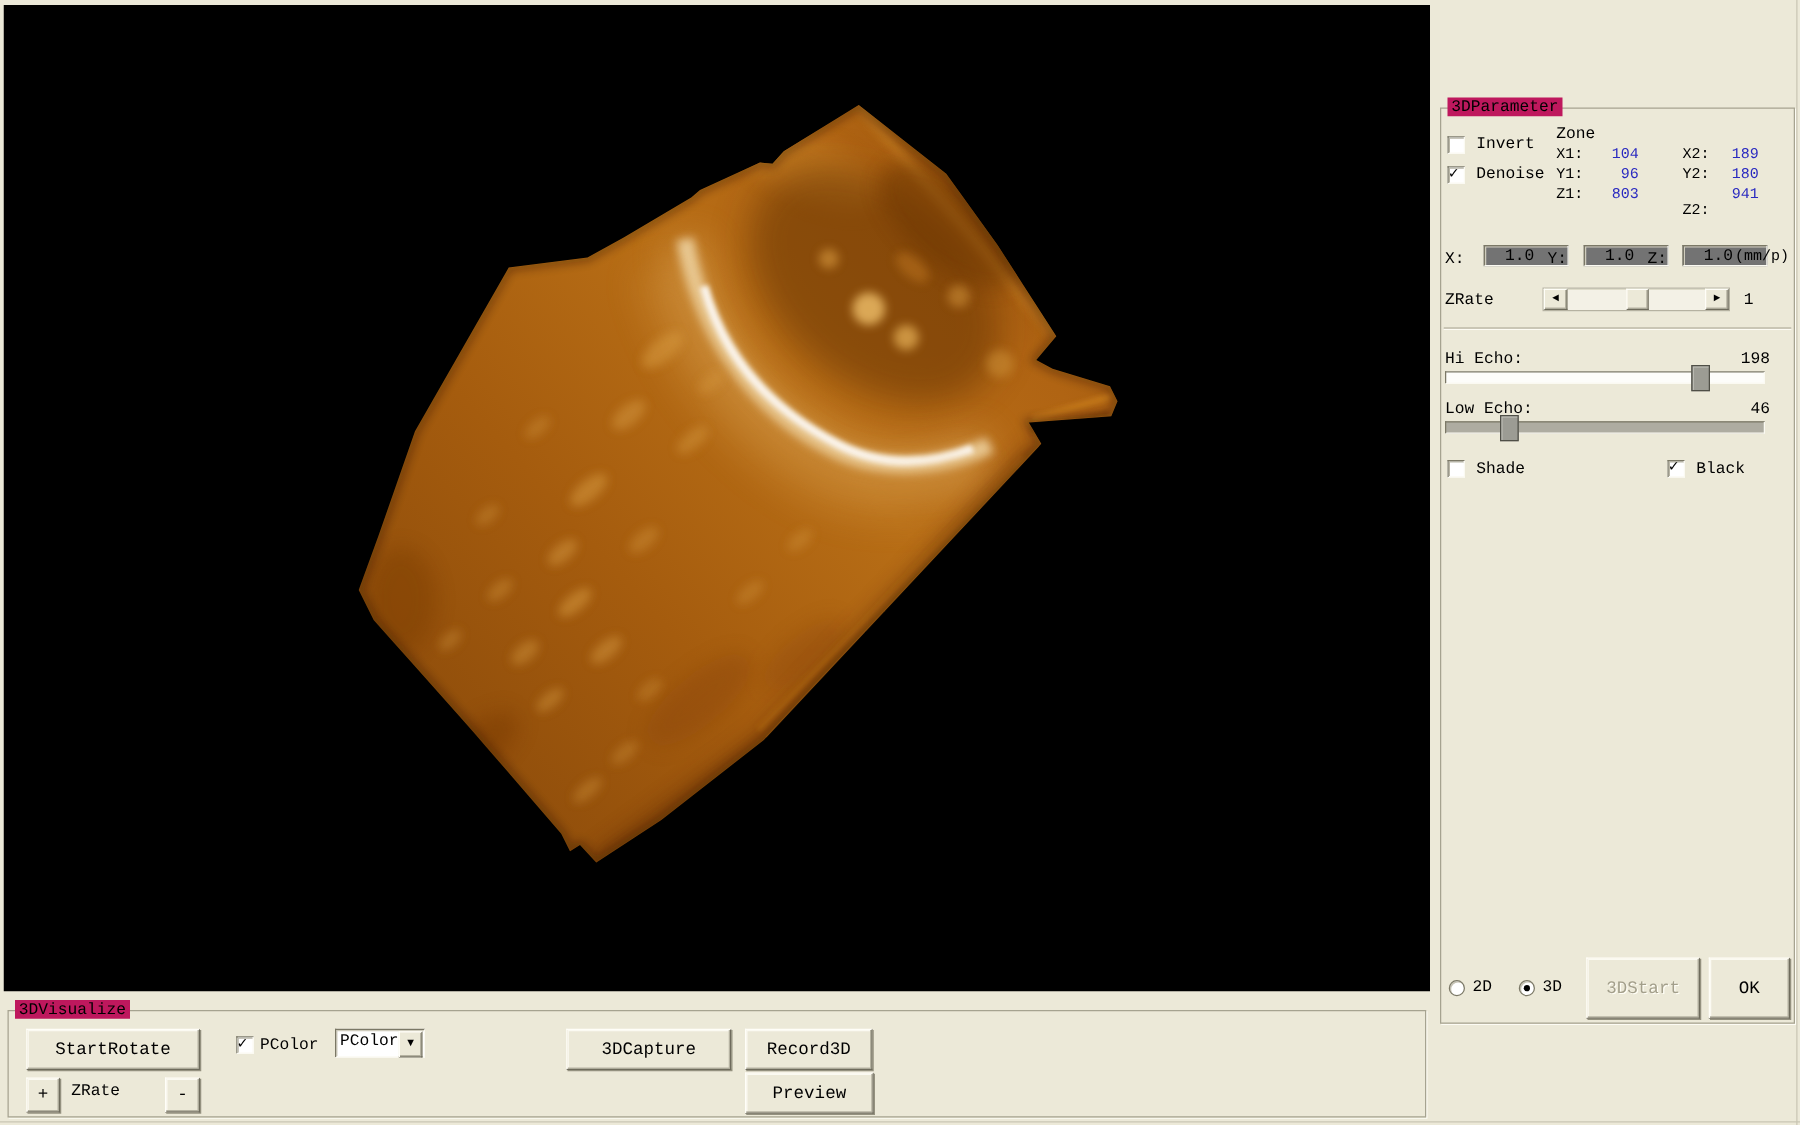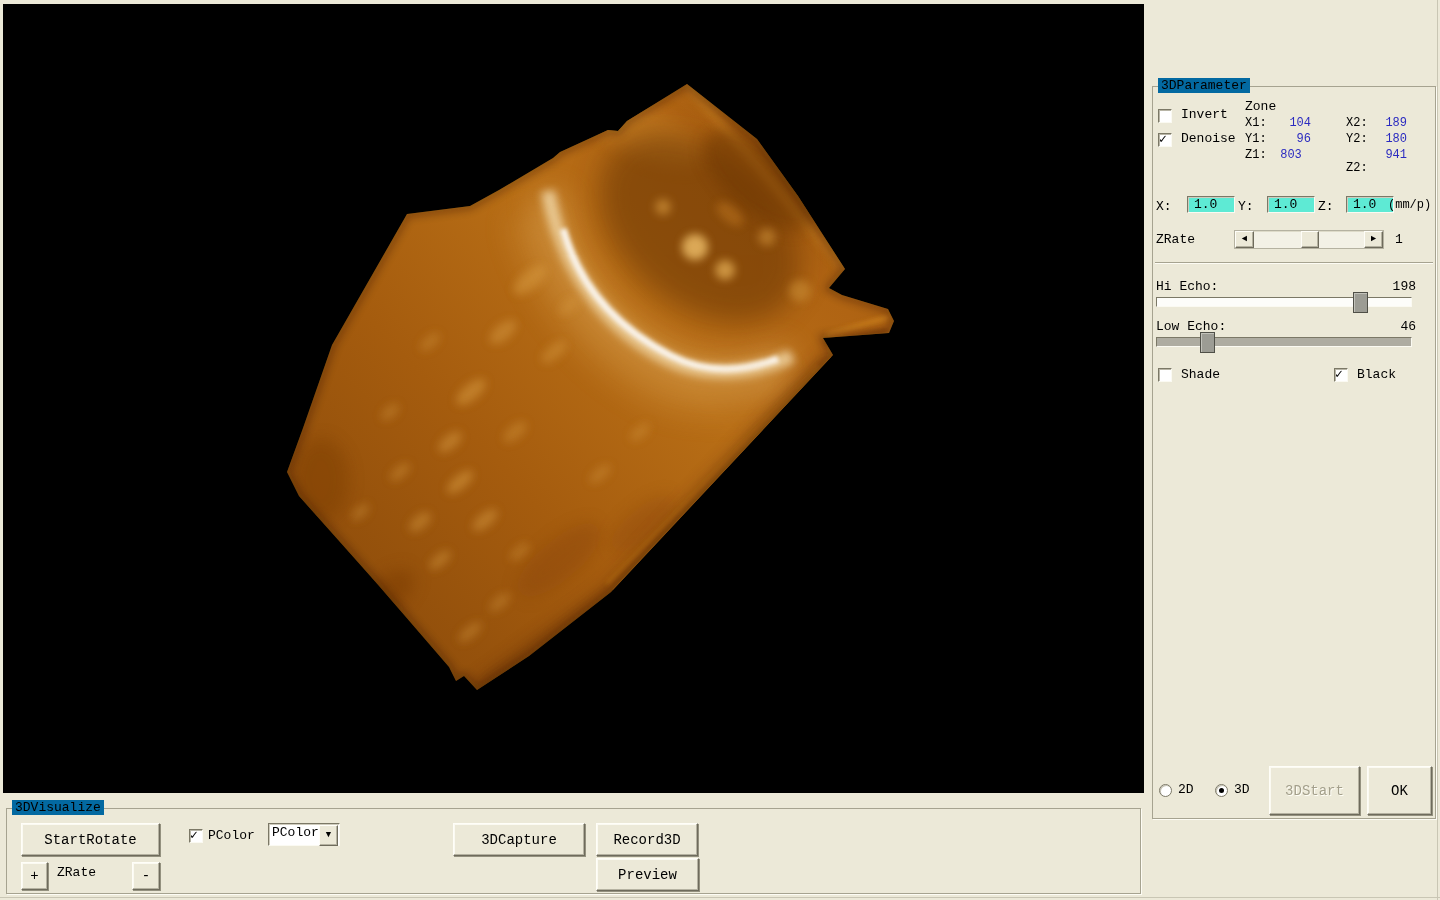--- a/index.html
+++ b/index.html
@@ -9,21 +9,21 @@
     font-family:"Liberation Mono","DejaVu Sans Mono",monospace;
     font-size:13px;
   }
   .win-edge-r{position:absolute;right:2px;top:0;width:1px;height:900px;background:#c9c6b4;}
   .win-edge-b{position:absolute;left:0;bottom:2px;width:1440px;height:1px;background:#c9c6b4;}
 
   .viewport{position:absolute;left:3px;top:4px;width:1141px;height:789px;background:#000;}
   .viewport svg{display:block;}
 
   .groupbox{position:absolute;border:1px solid #a6a390;box-shadow:1px 1px 0 #fdfcf4;}
-  .gb-title{position:absolute;top:-9px;left:5px;background:#0369a1;padding:0 3px;font-size:13px;white-space:nowrap;}
+  .gb-title{position:absolute;top:-9px;left:5px;background:#be185d;padding:0 3px;font-size:13px;white-space:nowrap;}
 
   .param{left:1152px;top:86px;width:282px;height:731px;}
   .viz{left:6px;top:808px;width:1133px;height:84px;}
 
   
   .btn{
     position:absolute;background:#ece9d8;text-align:left;
     border:1px solid;border-color:#fffef8 #6e6b5c #6e6b5c #fffef8;
     box-shadow:inset -1px -1px 0 #b5b2a1, inset 1px 1px 0 #fbfaf2, 1px 1px 0 #94917f;
     font-family:inherit;font-size:14px;color:#000;cursor:default;
@@ -47,23 +47,23 @@
   }
   .radio.selected::after{
     content:"";position:absolute;left:3px;top:3px;width:5px;height:5px;border-radius:50%;background:#000;
   }
   .lbl{position:absolute;white-space:nowrap;}
   .blue{color:#2a2ac0;}
   .valr{text-align:right;}
 
   
   .tin{
-    position:absolute;background:#5eead4;border:1px solid;
+    position:absolute;background:#737373;border:1px solid;
     border-color:#7b7866 #fbfaf2 #fbfaf2 #7b7866;box-shadow:inset 1px 1px 0 #cfccbd;
-    font-family:inherit;font-size:13px;padding:0 6px;margin:0;
+    font-family:inherit;font-size:13px;padding:0 16px;margin:0;
   }
 
   
   .sep{position:absolute;height:0;border-top:1px solid #a6a390;border-bottom:1px solid #fdfcf4;}
 
   
   .sbar{position:absolute;height:17px;background:#f3f1e6;border:1px solid #b5b2a1;box-shadow:inset 1px 1px 0 #dedbc9;}
   .sbar .arrow{
     position:absolute;top:0;width:17px;height:15px;background:#ece9d8;
     border:1px solid;border-color:#fffef8 #6e6b5c #6e6b5c #fffef8;
@@ -200,21 +200,21 @@
   <span class="lbl" style="left:92px;top:12px;">Zone</span>
   <span class="lbl" style="left:92px;top:29px;font-size:12px;">X1:</span>
   <span class="lbl blue valr" style="left:118px;top:29px;width:40px;font-size:12px;">104</span>
   <span class="lbl" style="left:193px;top:29px;font-size:12px;">X2:</span>
   <span class="lbl blue valr" style="left:214px;top:29px;width:40px;font-size:12px;">189</span>
   <span class="lbl" style="left:92px;top:45px;font-size:12px;">Y1:</span>
   <span class="lbl blue valr" style="left:118px;top:45px;width:40px;font-size:12px;">96</span>
   <span class="lbl" style="left:193px;top:45px;font-size:12px;">Y2:</span>
   <span class="lbl blue valr" style="left:214px;top:45px;width:40px;font-size:12px;">180</span>
   <span class="lbl" style="left:92px;top:61px;font-size:12px;">Z1:</span>
-  <span class="lbl blue valr" style="left:118px;top:61px;width:40px;font-size:12px;text-align:center;">803</span>
+  <span class="lbl blue valr" style="left:118px;top:61px;width:40px;font-size:12px;">803</span>
   <span class="lbl" style="left:193px;top:74px;font-size:12px;">Z2:</span>
   <span class="lbl blue valr" style="left:214px;top:61px;width:40px;font-size:12px;">941</span>
 
   <span class="lbl" style="left:3px;top:112px;">X:</span>
   <input class="tin" style="left: 34px; top: 109px; width: 34px; height: 15px;" value="1.0">
   <span class="lbl" style="left:85px;top:112px;">Y:</span>
   <input class="tin" style="left: 114px; top: 109px; width: 34px; height: 15px;" value="1.0">
   <span class="lbl" style="left:165px;top:112px;">Z:</span>
   <input class="tin" style="left: 193px; top: 109px; width: 34px; height: 15px;" value="1.0">
   <span class="lbl" style="left:235px;top:111px;font-size:12px;">(mm/p)</span>

